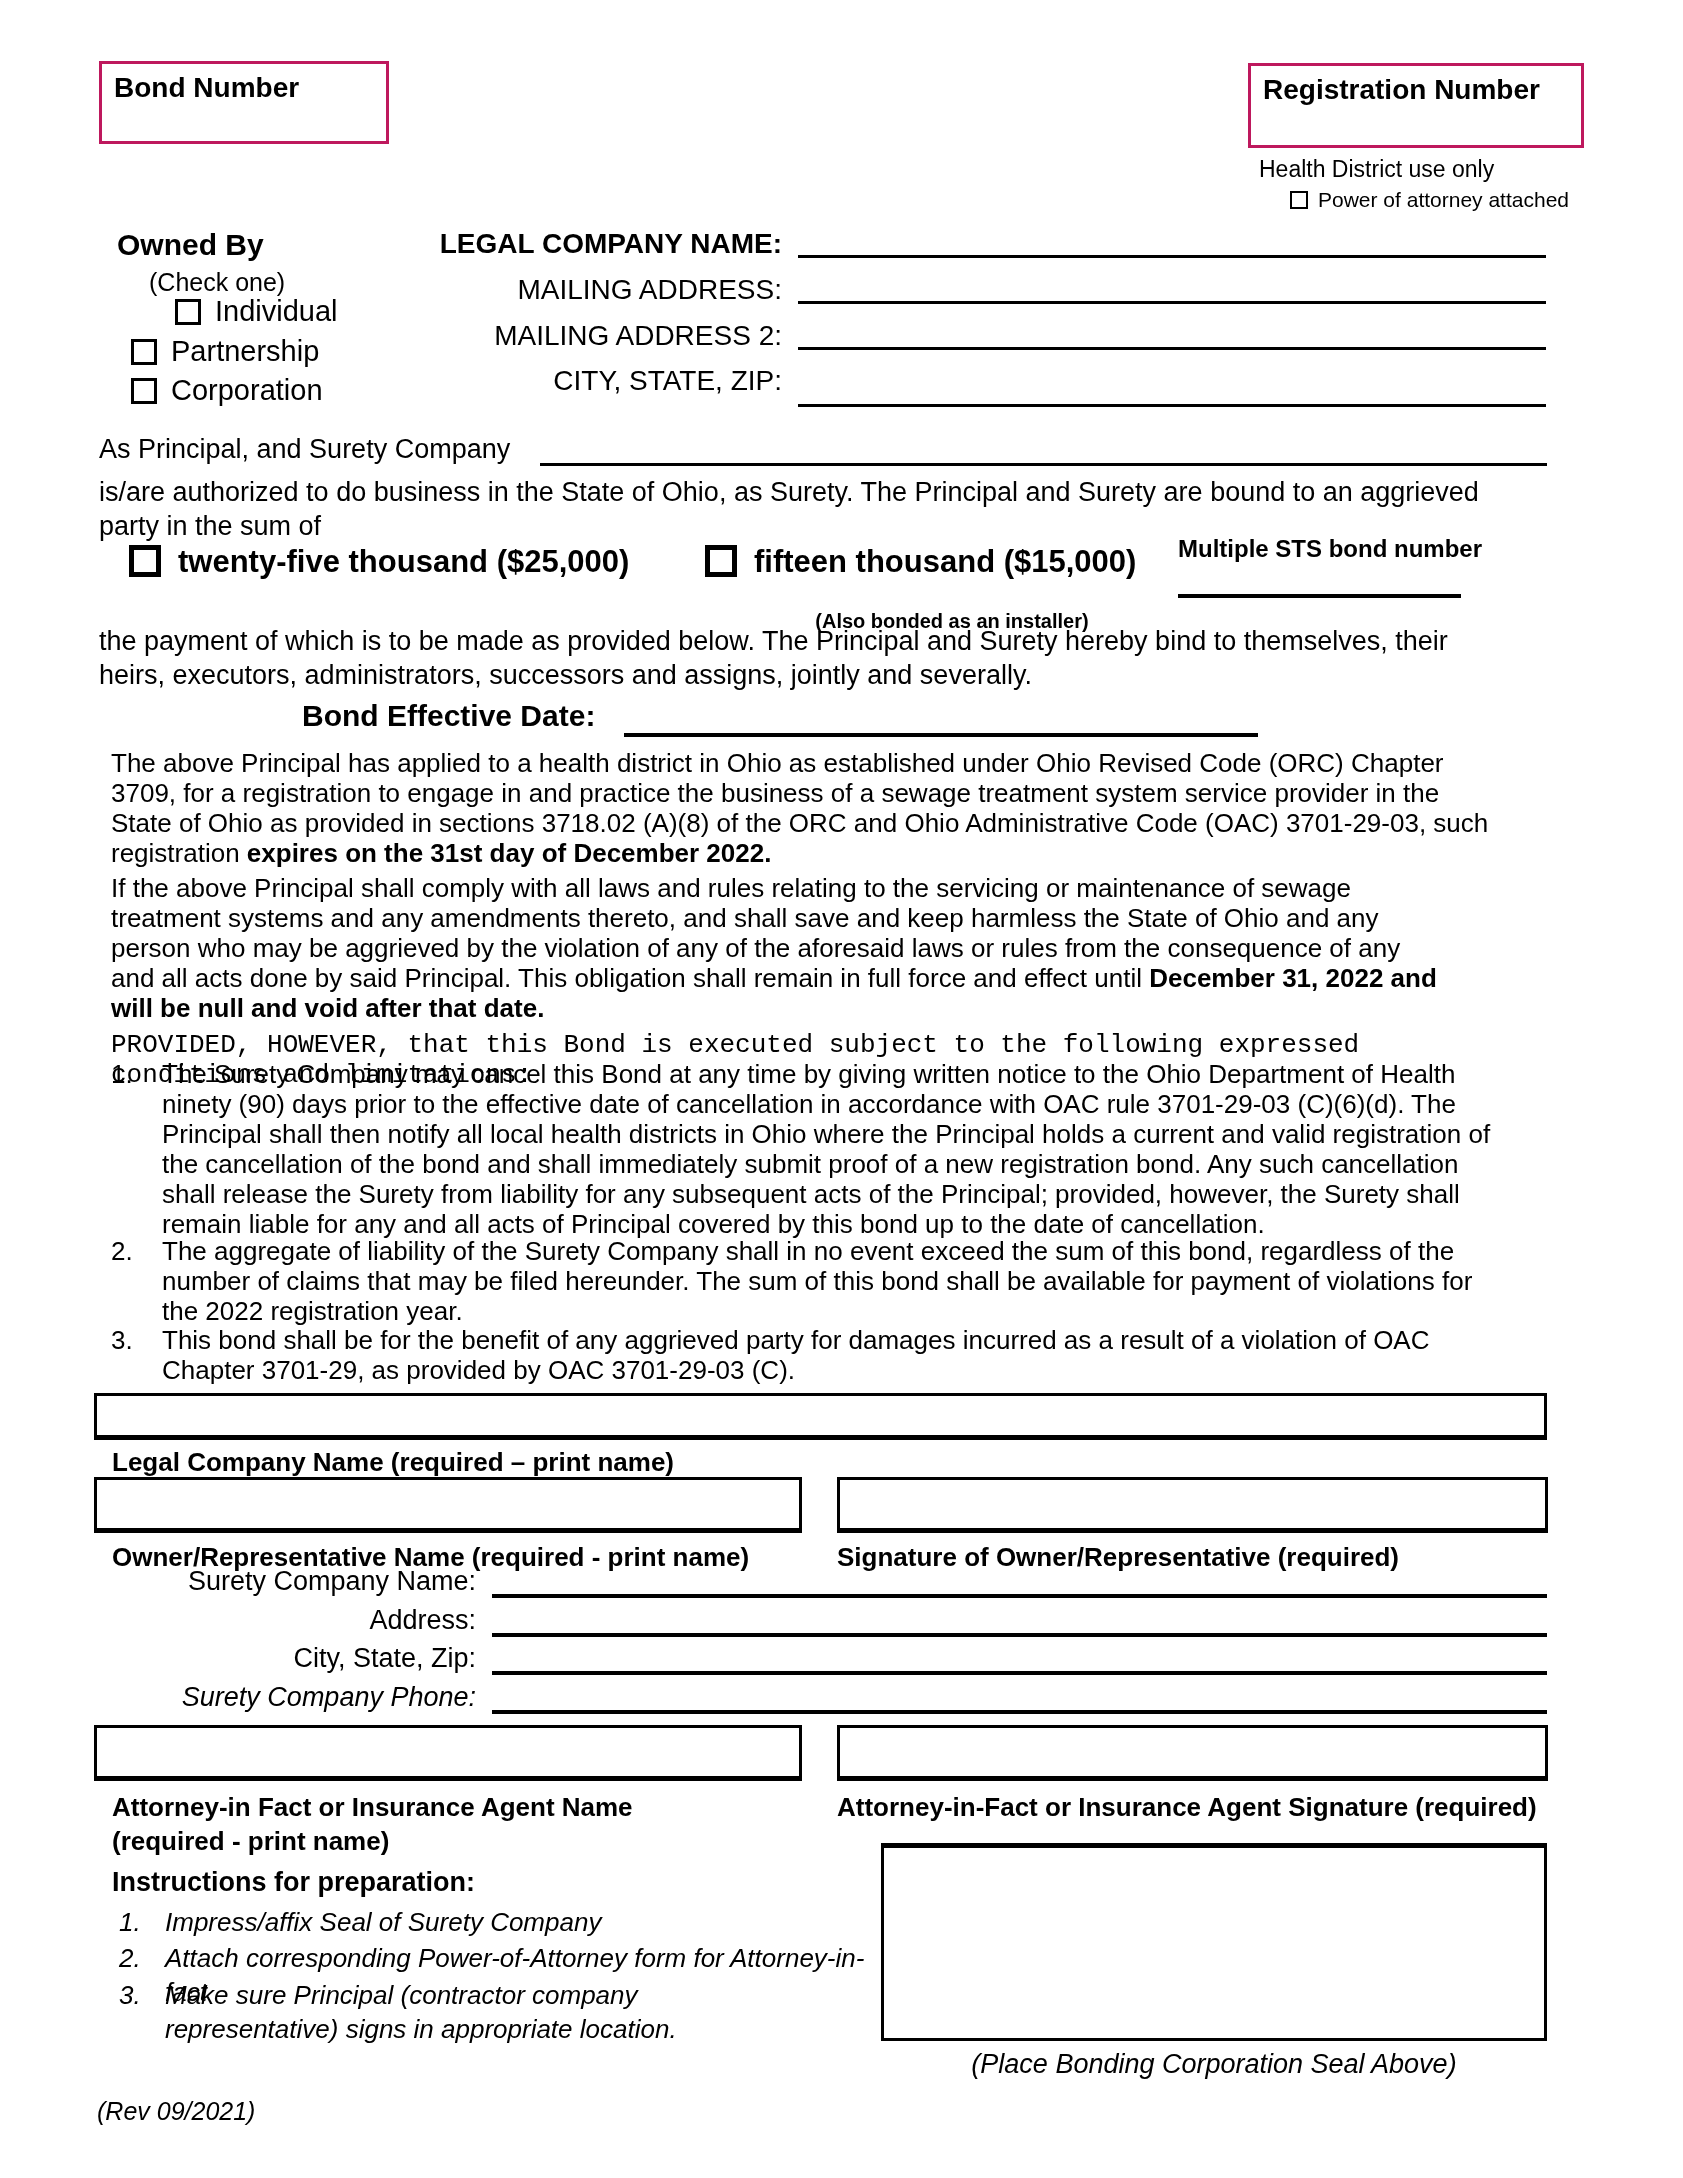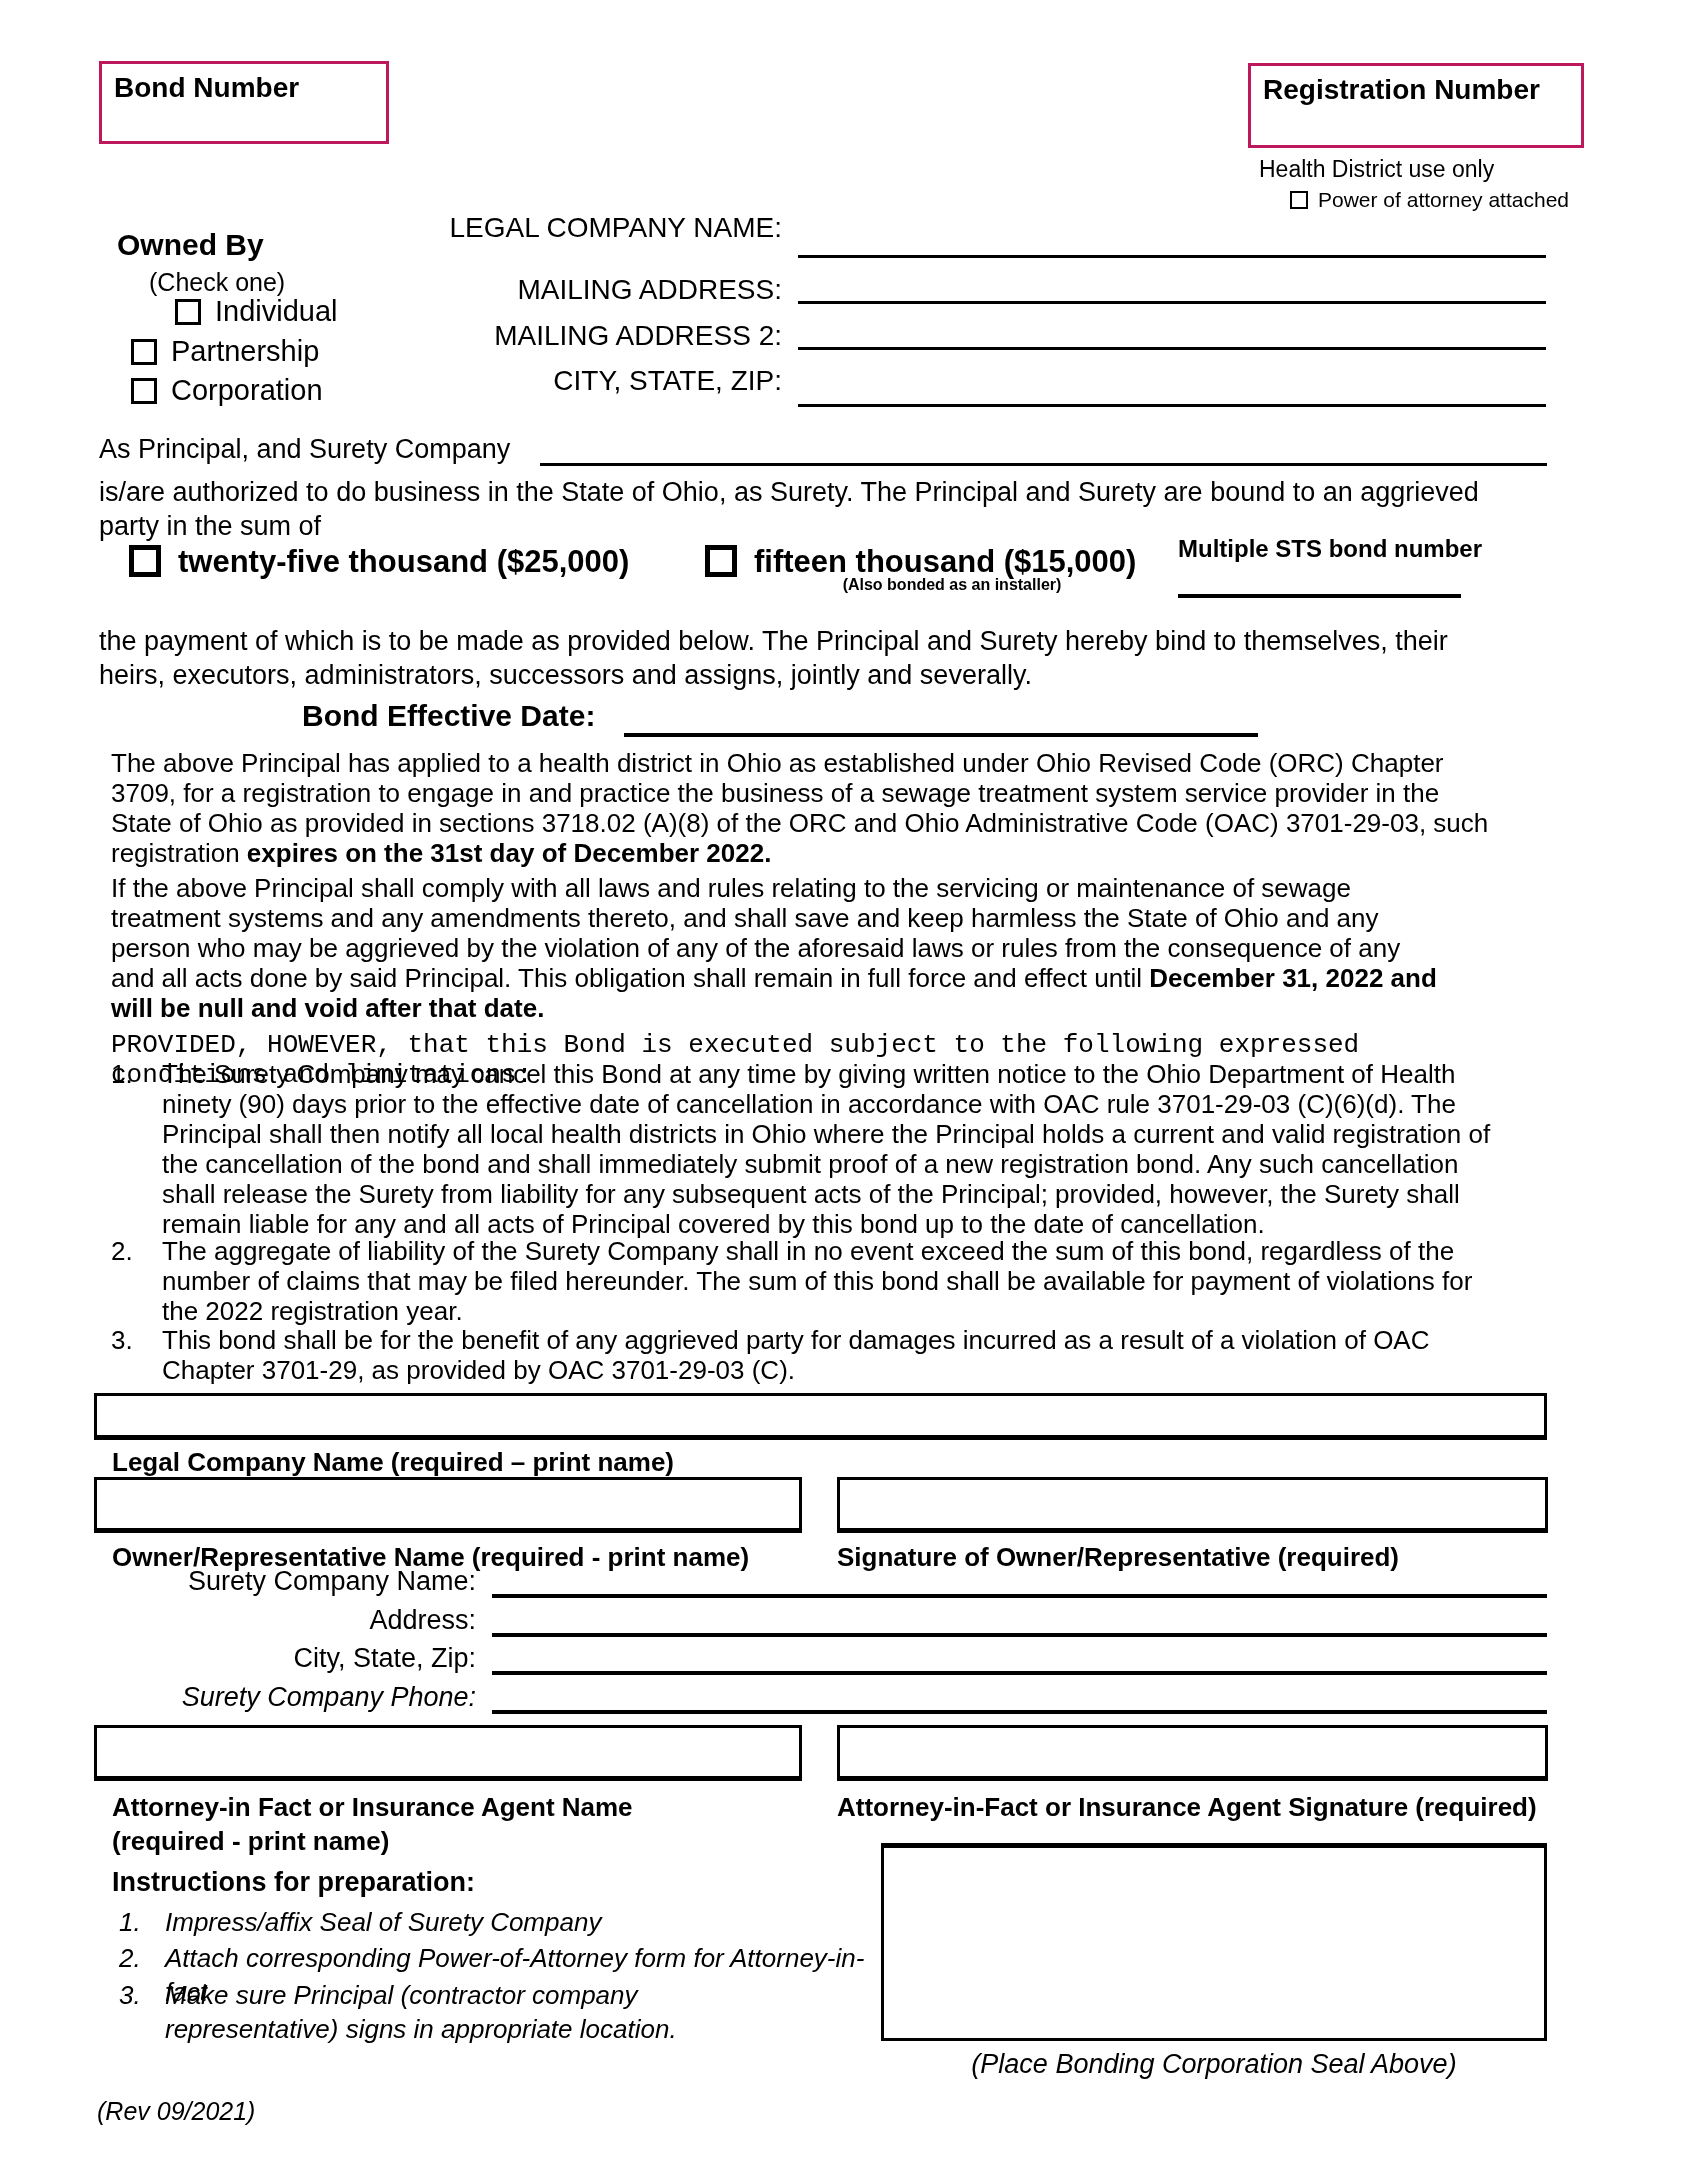--- a/index.html
+++ b/index.html
@@ -64,42 +64,42 @@
   </div>
   <div class="abs optrow" style="left:131px;top:335px;">
     <span class="cb" style="width:26px;height:26px;"></span>
     <span style="font-size:29px;">Partnership</span>
   </div>
   <div class="abs optrow" style="left:131px;top:374px;">
     <span class="cb" style="width:26px;height:26px;"></span>
     <span style="font-size:29px;">Corporation</span>
   </div>
 
-  <div class="abs flabel rt" style="left:386px;top:212px;width:396px;">LEGAL COMPANY NAME:</div>
+  <div class="abs flabel rt" style="left:386px;top:228px;width:396px;font-weight:bold;">LEGAL COMPANY NAME:</div>
   <div class="abs line" style="left:798px;top:255px;width:748px;"></div>
 
   <div class="abs flabel rt" style="left:386px;top:274px;width:396px;">MAILING ADDRESS:</div>
   <div class="abs line" style="left:798px;top:301px;width:748px;"></div>
 
   <div class="abs flabel rt" style="left:386px;top:320px;width:396px;">MAILING ADDRESS 2:</div>
   <div class="abs line" style="left:798px;top:347px;width:748px;"></div>
 
   <div class="abs flabel rt" style="left:386px;top:365px;width:396px;">CITY, STATE, ZIP:</div>
   <div class="abs line" style="left:798px;top:404px;width:748px;"></div>
 
   <div class="abs body-t" style="left:99px;top:432px;">As Principal, and Surety Company</div>
   <div class="abs line" style="left:540px;top:463px;width:1007px;"></div>
   <div class="abs body-t" style="left:99px;top:475px;width:1436px;">is/are authorized to do business in the State of Ohio, as Surety. The Principal and Surety are bound to an aggrieved party in the sum of</div>
 
   <div class="abs cb cb-bold" style="left:129px;top:545px;width:32px;height:32px;"></div>
   <div class="abs b" style="left:178px;top:544px;font-size:31px;">twenty-five thousand ($25,000)</div>
 
   <div class="abs cb cb-bold" style="left:705px;top:545px;width:32px;height:32px;"></div>
   <div class="abs b" style="left:754px;top:544px;font-size:31px;">fifteen thousand ($15,000)</div>
-  <div class="abs b ctr" style="left:764px;top:576px;width:376px;font-size:16px;">(Also bonded as an installer)</div>
+  <div class="abs b ctr" style="left:764px;top:610px;width:376px;font-size:20px;">(Also bonded as an installer)</div>
 
   <div class="abs b" style="left:1178px;top:535px;font-size:24px;">Multiple STS bond number</div>
   <div class="abs line4" style="left:1178px;top:594px;width:283px;"></div>
 
   <div class="abs body-t" style="left:99px;top:624px;width:1396px;">the payment of which is to be made as provided below.  The Principal and Surety hereby bind to themselves, their heirs, executors, administrators, successors and assigns, jointly and severally.</div>
 
   <div class="abs b" style="left:302px;top:699px;font-size:30px;">Bond Effective Date:</div>
   <div class="abs line4" style="left:624px;top:733px;width:634px;"></div>
 
   <div class="abs para" style="left:111px;top:748px;width:1381px;">

